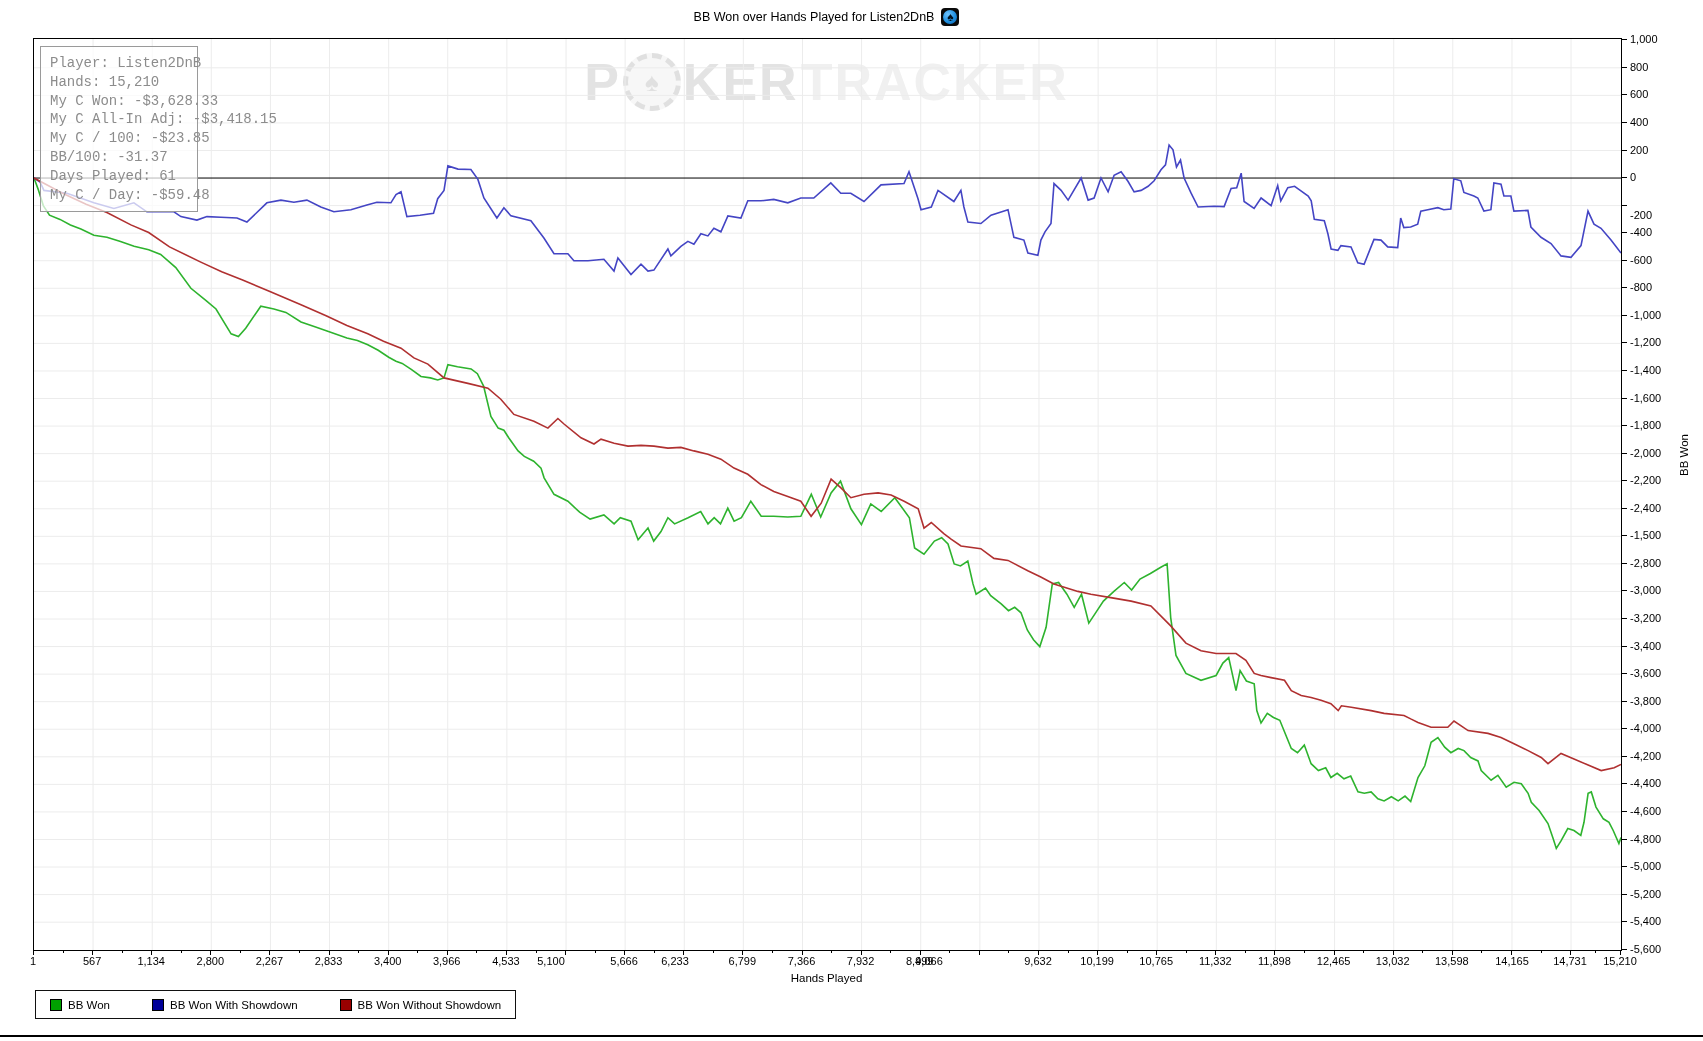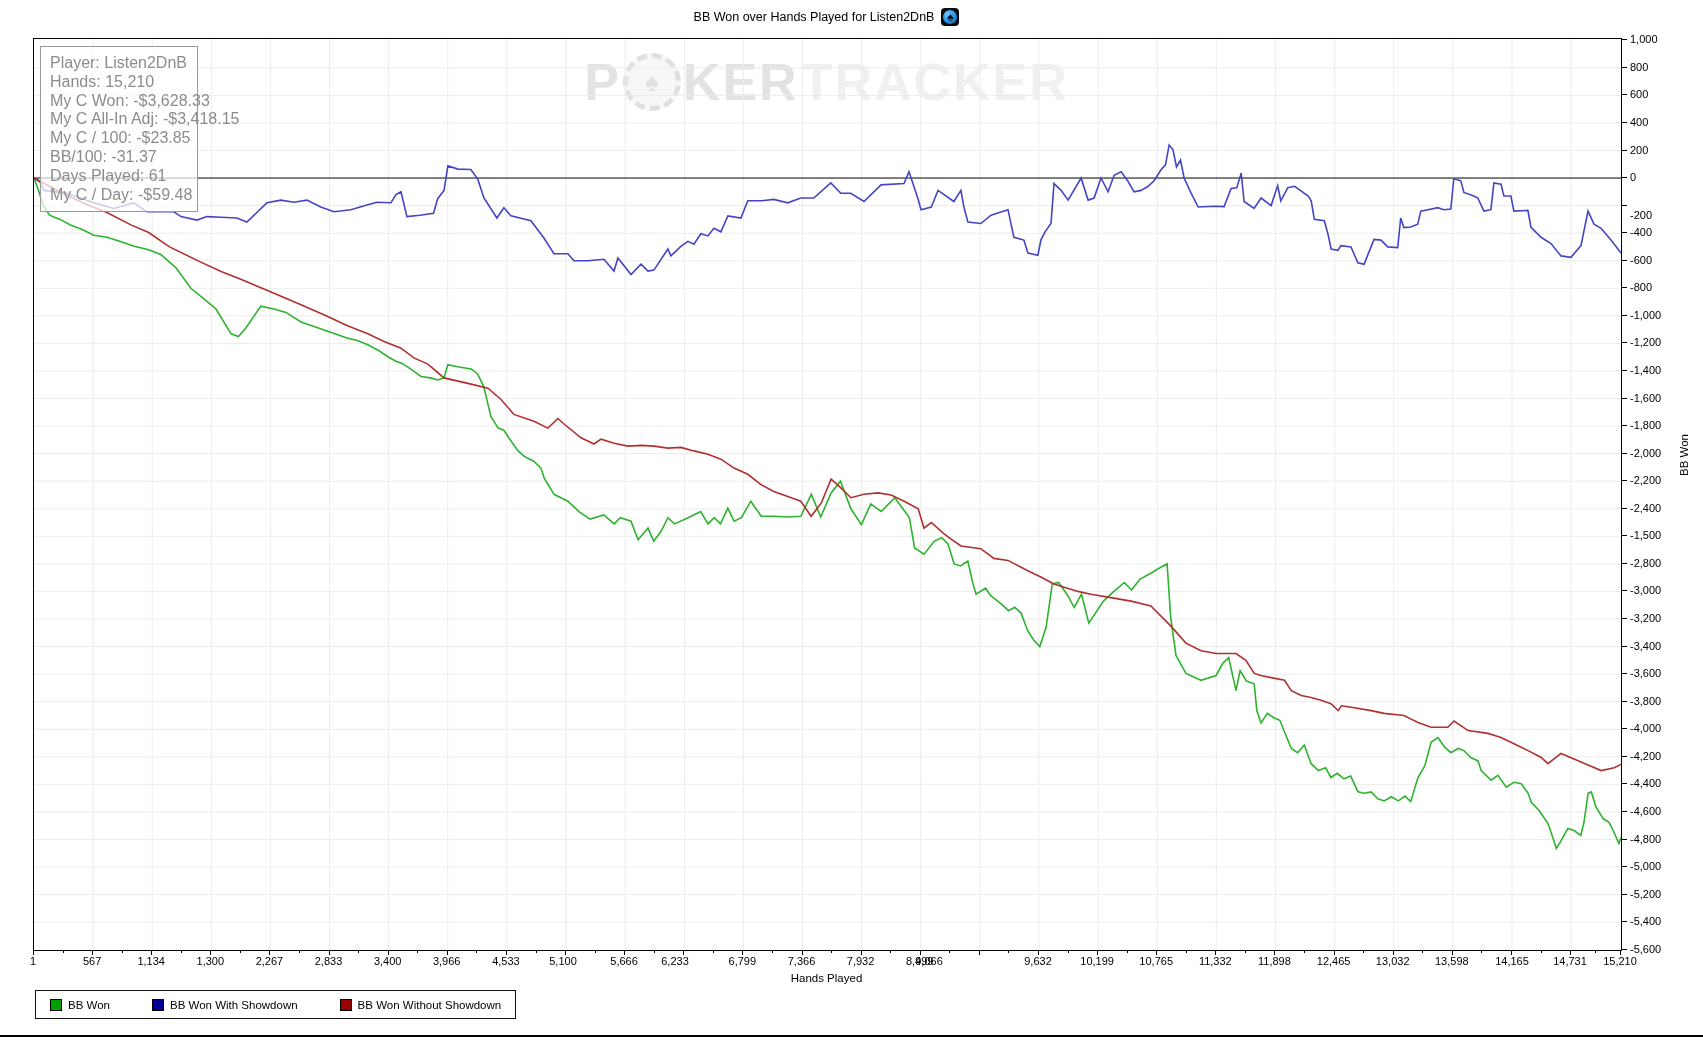--- a/index.html
+++ b/index.html
@@ -20,21 +20,21 @@
   
   #watermark{position:absolute;left:33px;top:52px;width:1587px;display:flex;align-items:center;
              justify-content:center;gap:2px;pointer-events:none;user-select:none;}
   #watermark .wm-dark{font-size:52px;font-weight:bold;letter-spacing:2px;color:#e3e3e3;}
   #watermark .wm-light{font-size:52px;font-weight:bold;letter-spacing:2px;color:#f0f0f0;}
   #watermark .chip{width:48px;height:48px;border-radius:50%;border:5px dashed #e0e0e0;background:#f7f7f7;
       display:flex;align-items:center;justify-content:center;color:#e0e0e0;font-size:26px;flex:0 0 auto;}
   
   #tooltip{position:absolute;left:40px;top:46px;width:158px;background:rgba(255,255,255,0.72);
            border:1px solid #9a9a9a;padding:7px 9px;box-sizing:border-box;}
-  #tooltip .tip-line{font-size:16px;color:#8c8c8c;line-height:18.8px;white-space:nowrap;}
+  #tooltip .tip-line{font-size:14px;color:#8c8c8c;line-height:18.8px;white-space:nowrap;font-family:Liberation Mono, monospace;}
   
   .x-tick-label{position:absolute;top:955px;font-size:11px;color:#000;transform:translateX(-50%);white-space:nowrap;}
   .y-tick-label{position:absolute;left:1630px;font-size:11px;color:#000;transform:translateY(-50%);white-space:nowrap;}
   #x-axis-title{position:absolute;top:972px;left:33px;width:1587px;text-align:center;font-size:11.5px;color:#000;}
   #y-axis-title{position:absolute;left:1684px;top:455px;font-size:11.5px;color:#000;
       transform:translate(-50%,-50%) rotate(-90deg);white-space:nowrap;}
   
   #legend{position:absolute;left:35px;top:990px;height:29px;border:1px solid #111;background:#fff;
           display:flex;align-items:center;padding:0 14px;box-sizing:border-box;}
   .legend-item{display:flex;align-items:center;margin-right:42px;cursor:default;}
@@ -140,27 +140,27 @@
       <div class="tip-line">My C / 100: -$23.85</div>
       <div class="tip-line">BB/100: -31.37</div>
       <div class="tip-line">Days Played: 61</div>
       <div class="tip-line">My C / Day: -$59.48</div>
     </div>
 
   <div id="x-labels">
       <div class="x-tick-label" style="left: 33px;">1</div>
       <div class="x-tick-label" style="left: 92.1px;">567</div>
       <div class="x-tick-label" style="left: 151.2px;">1,134</div>
-      <div class="x-tick-label" style="left: 210.3px;">1,300</div>
+      <div class="x-tick-label" style="left: 210.3px;">2,800</div>
       <div class="x-tick-label" style="left: 269.4px;">2,267</div>
       <div class="x-tick-label" style="left: 328.5px;">2,833</div>
       <div class="x-tick-label" style="left: 387.7px;">3,400</div>
       <div class="x-tick-label" style="left: 446.7px;">3,966</div>
       <div class="x-tick-label" style="left: 505.9px;">4,533</div>
-      <div class="x-tick-label" style="left: 563px;">5,100</div>
+      <div class="x-tick-label" style="left: 551px;">5,100</div>
       <div class="x-tick-label" style="left: 624.1px;">5,666</div>
       <div class="x-tick-label" style="left: 669px; padding-left: 12px;">6,233</div>
       <div class="x-tick-label" style="left: 742.3px;">6,799</div>
       <div class="x-tick-label" style="left: 801.5px;">7,366</div>
       <div class="x-tick-label" style="left: 860.6px; text-align: right;">7,932</div>
       <div class="x-tick-label" style="left: 919.7px;">8,499</div>
       <div class="x-tick-label" style="left: 929px;">9,066</div>
       <div class="x-tick-label" style="left: 1038px;">9,632</div>
       <div class="x-tick-label" style="left: 1097.1px;">10,199</div>
       <div class="x-tick-label" style="left: 1156.2px;">10,765</div>

